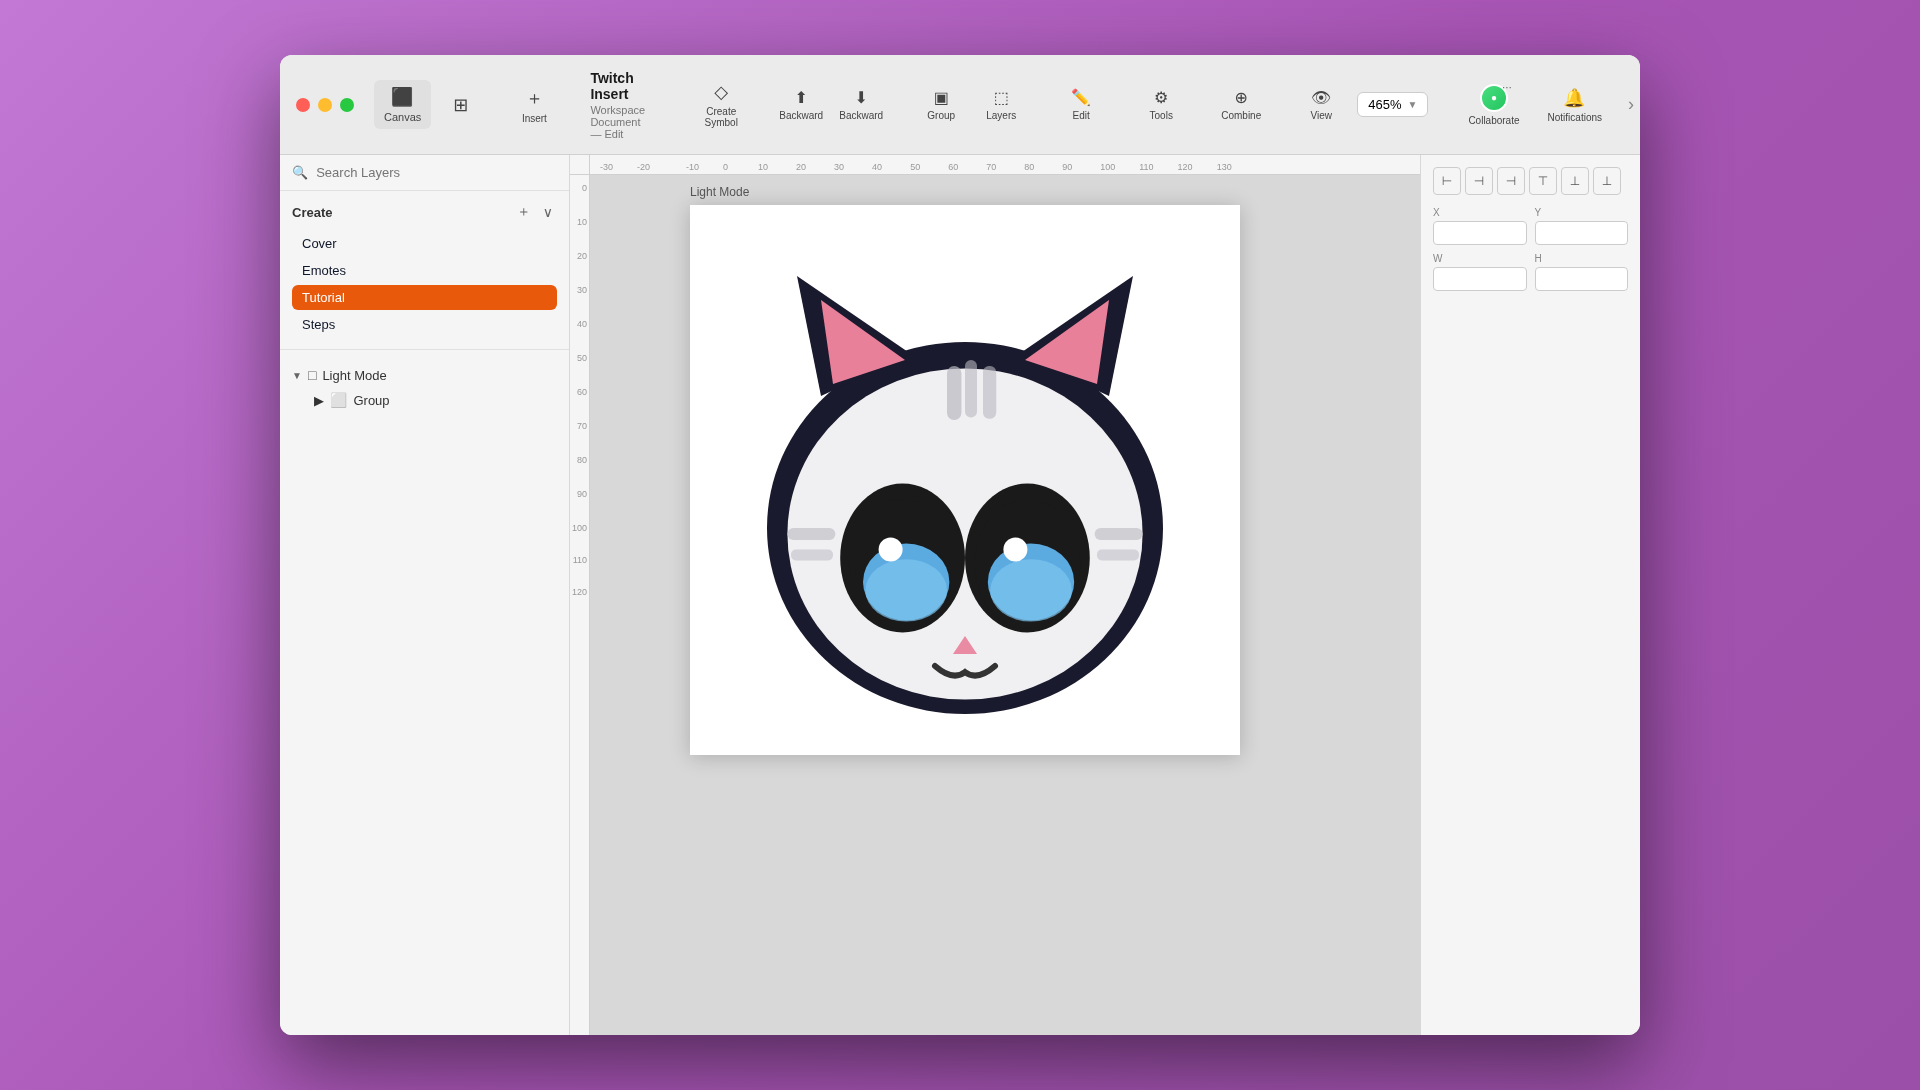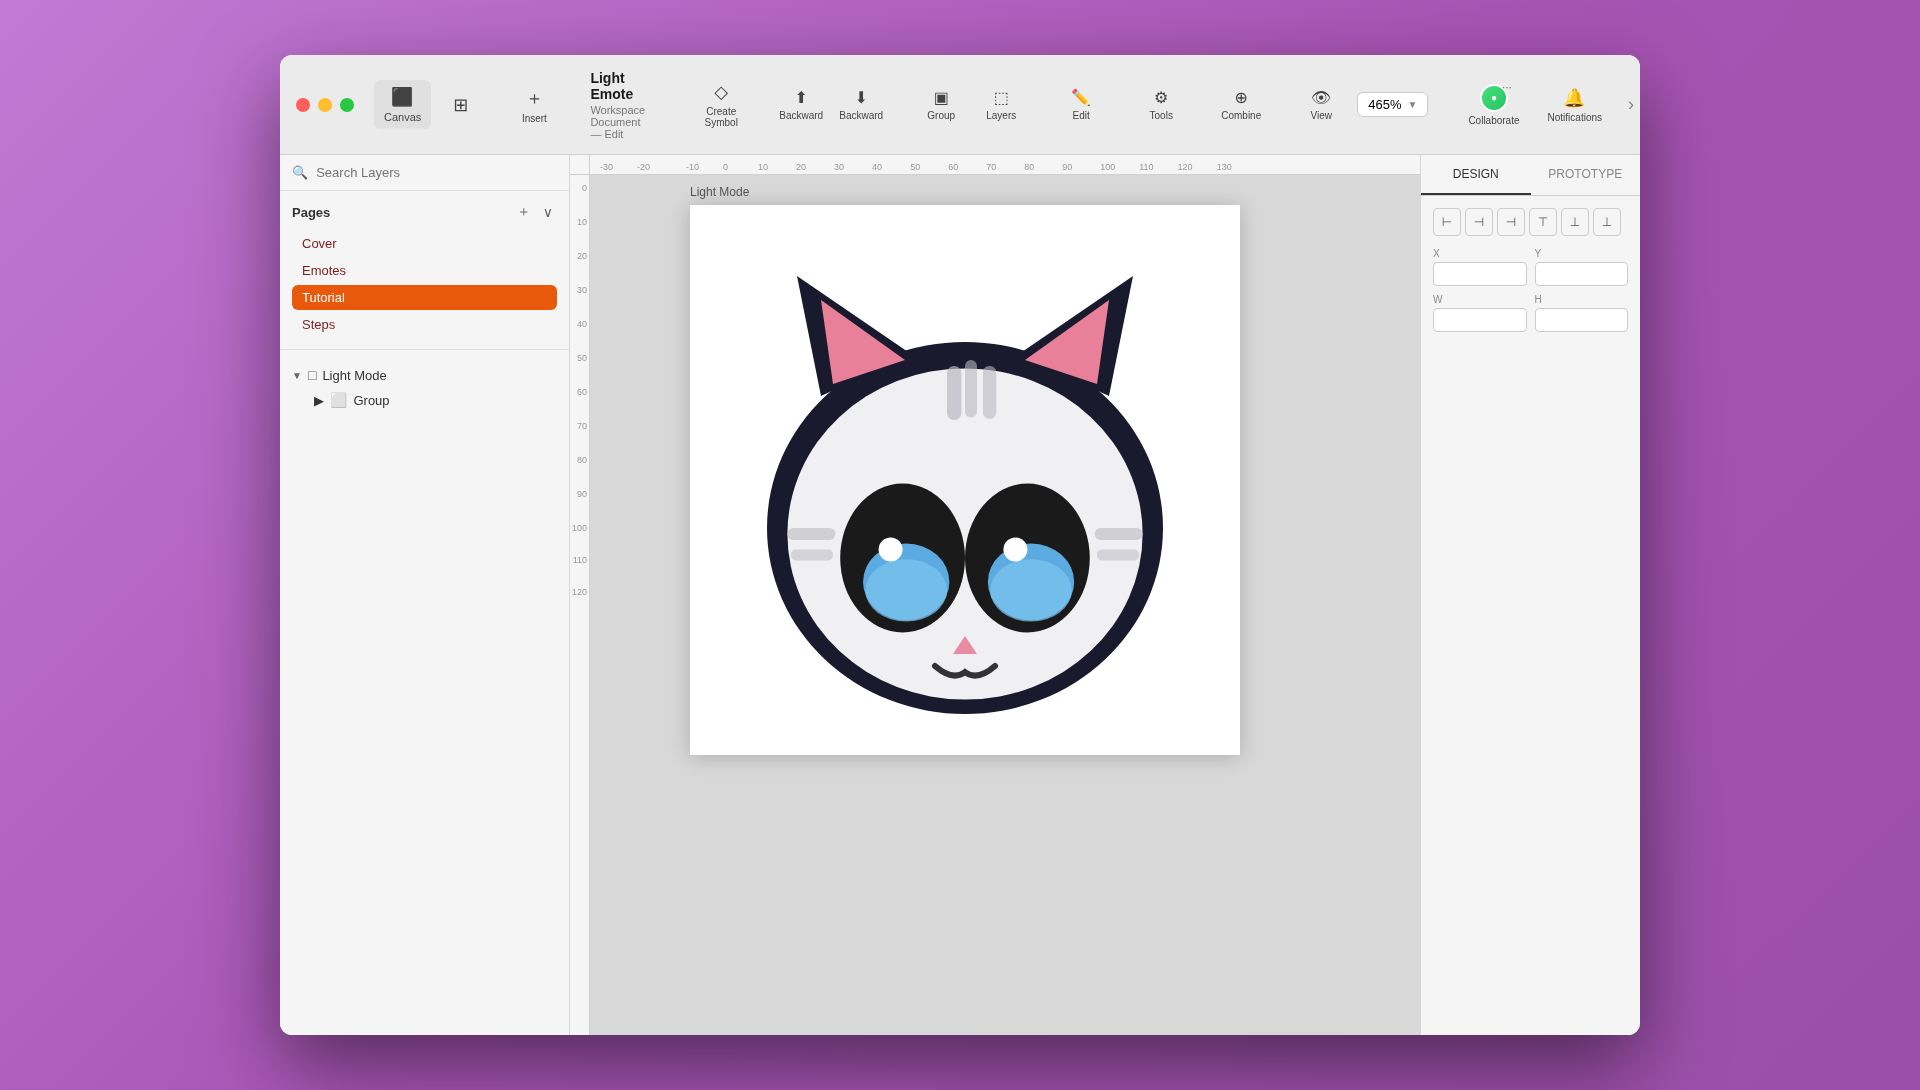--- a/index.html
+++ b/index.html
@@ -235,21 +235,21 @@
       color: #666;
       cursor: pointer;
       padding: 2px 4px;
       border-radius: 4px;
     }
 
     .page-item {
       padding: 5px 10px;
       border-radius: 6px;
       font-size: 13px;
-      color: #7f1d1d;
+      color: #0f172a;
       cursor: pointer;
       margin-bottom: 2px;
     }
     .page-item.active {
       background: #e8590c;
       color: white;
     }
 
     .layers-section {
       flex: 1;
@@ -464,21 +464,21 @@
     </button>
 
     <div class="toolbar-separator"></div>
     <button class="tb-btn">
       <span style="font-size:18px">＋</span>
       <span>Insert</span>
     </button>
     <div class="toolbar-separator"></div>
 
     <div class="title-section">
-      <span class="app-title">Light Emote</span>
+      <span class="app-title">Twitch Insert</span>
       <span class="app-subtitle">Workspace Document — Edit</span>
     </div>
 
     <div class="toolbar-separator"></div>
 
     <button class="tb-btn">
       <span style="font-size:18px">◇</span>
       <span>Create Symbol</span>
     </button>
     <div class="toolbar-separator"></div>
@@ -557,21 +557,21 @@
 
     <div class="sidebar">
 
       <div class="search-bar">
         <span class="search-icon">🔍</span>
         <input type="text" placeholder="Search Layers" style="">
       </div>
 
       <div class="pages-section">
         <div class="pages-header">
-          <span class="pages-title">Pages</span>
+          <span class="pages-title">Create</span>
           <div class="pages-controls">
             <button class="page-ctrl-btn">＋</button>
             <button class="page-ctrl-btn">∨</button>
           </div>
         </div>
         <div class="page-item">Cover</div>
         <div class="page-item">Emotes</div>
         <div class="page-item active">Tutorial</div>
         <div class="page-item">Steps</div>
       </div>
@@ -680,24 +680,20 @@
               <polygon points="200,330 190,345 210,345" fill="#e8809a" opacity="0.9"></polygon>
 
               <path d="M 175 355 Q 190 368 200 360 Q 210 368 225 355" stroke="#333" stroke-width="5" fill="none" stroke-linecap="round"></path>
             </svg>
           </div>
         </div>
       </div>
     </div>
 
     <div class="right-panel">
-      <div class="panel-tabs">
-        <div class="panel-tab active">DESIGN</div>
-        <div class="panel-tab">PROTOTYPE</div>
-      </div>
       <div class="panel-body">
 
         <div class="alignment-row">
           <button class="align-btn">⊢</button>
           <button class="align-btn">⊣</button>
           <button class="align-btn">⊣</button>
           <button class="align-btn">⊤</button>
           <button class="align-btn">⊥</button>
           <button class="align-btn">⊥</button>
         </div>

